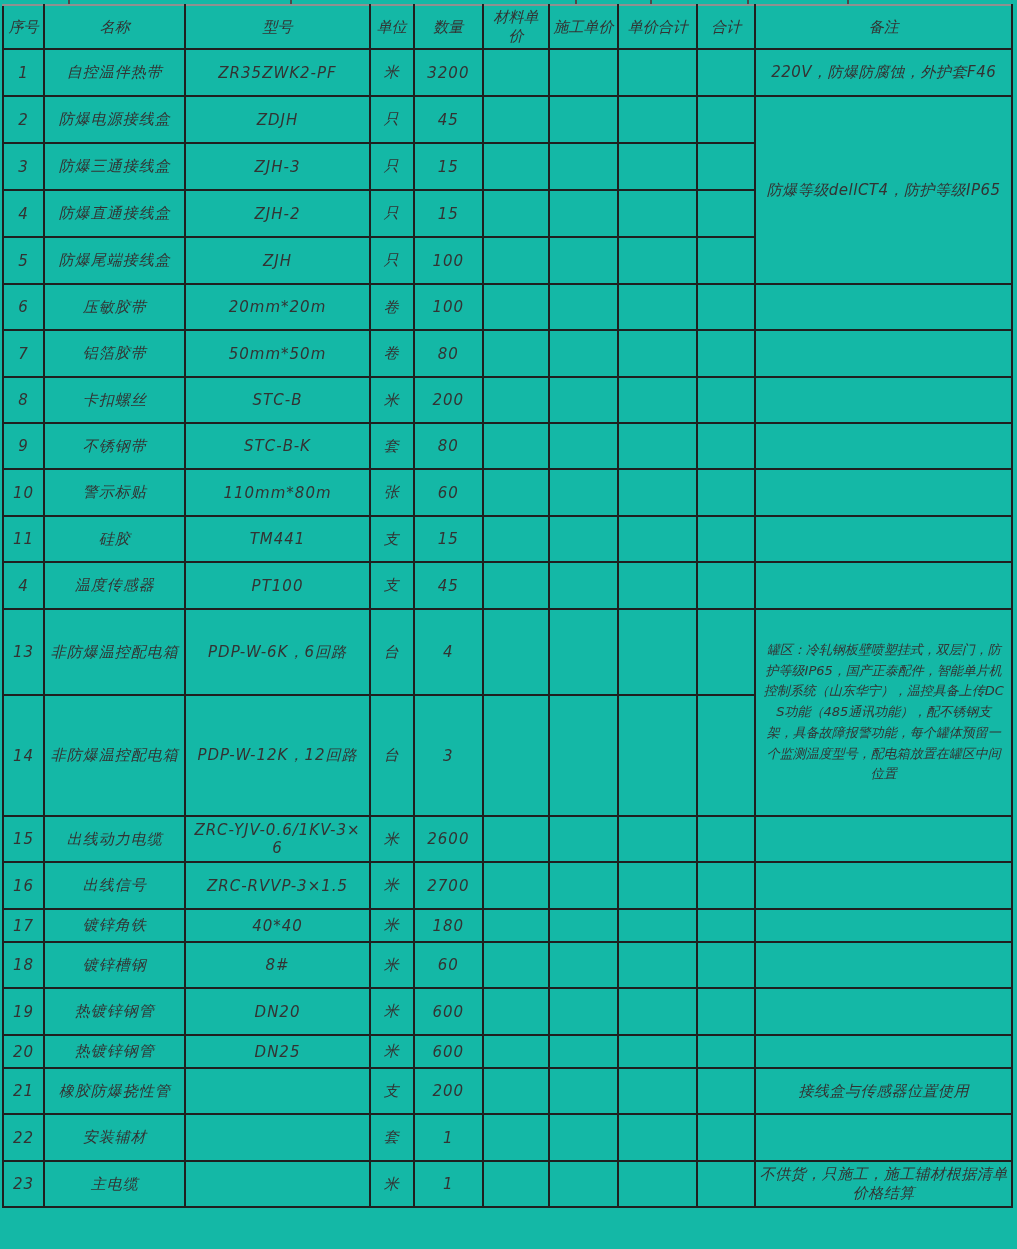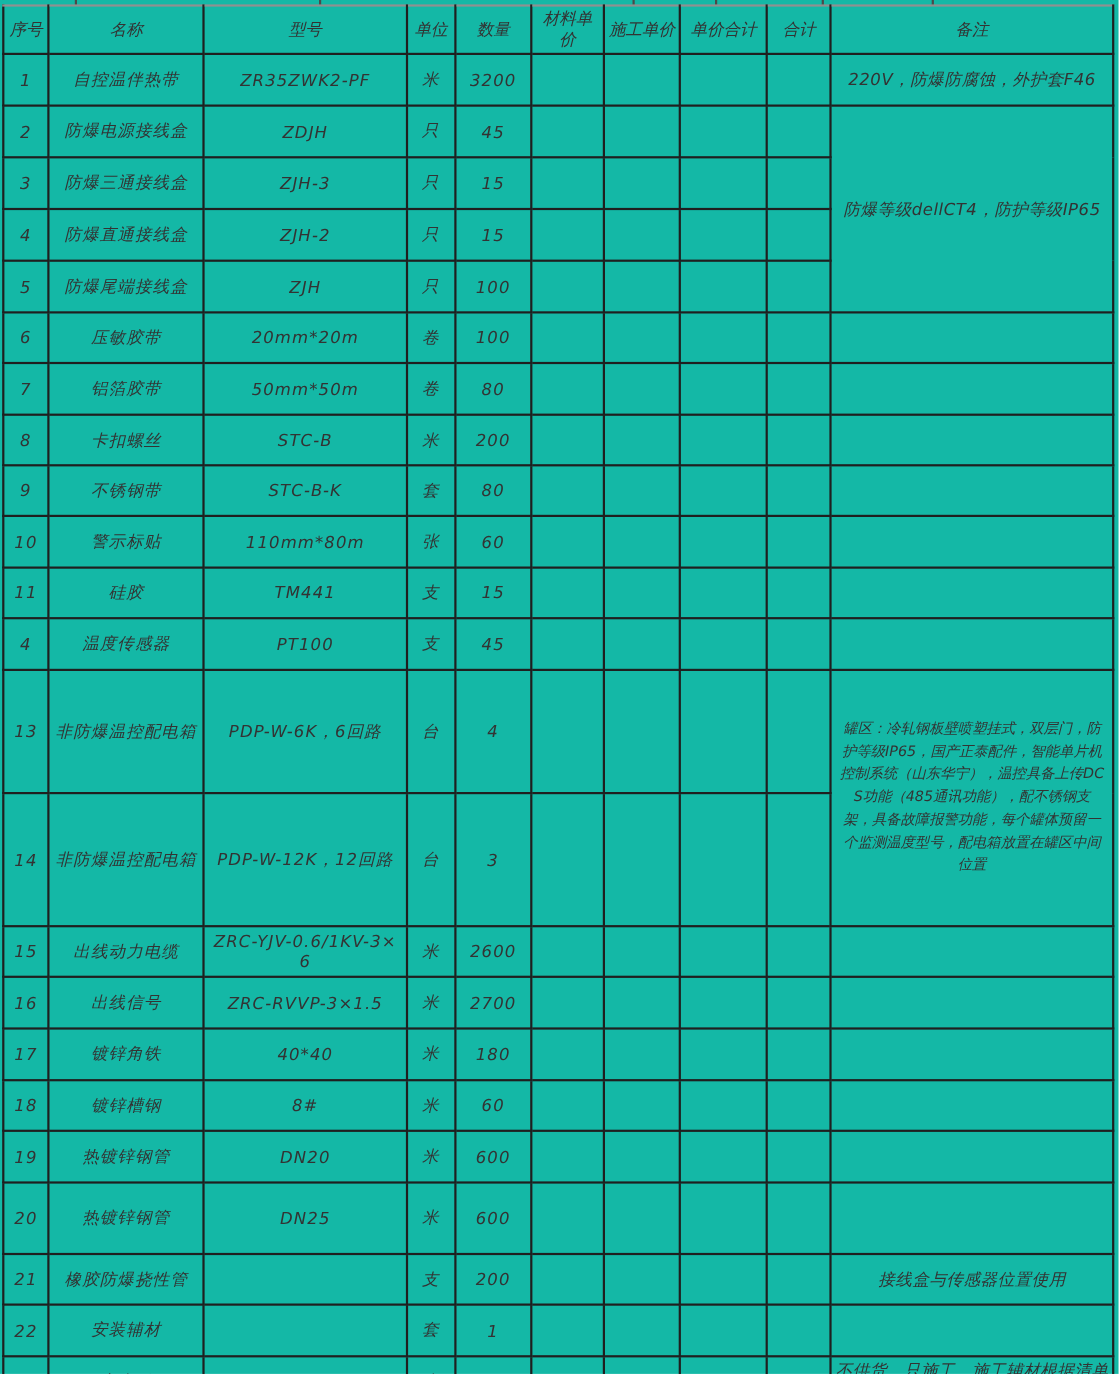--- a/index.html
+++ b/index.html
@@ -213,21 +213,21 @@
           <td class="c-name">温度传感器</td>
           <td class="c-model">PT100</td>
           <td class="c-unit">支</td>
           <td class="c-qty">45</td>
           <td class="c-price"></td>
           <td class="c-price"></td>
           <td class="c-price"></td>
           <td class="c-price"></td>
           <td class="c-remark"></td>
         </tr>
-        <tr style="height: 112px;">
+        <tr style="height: 86px;">
           <td class="c-no">13</td>
           <td class="c-name">非防爆温控配电箱</td>
           <td class="c-model">PDP-W-6K，6回路</td>
           <td class="c-unit">台</td>
           <td class="c-qty">4</td>
           <td class="c-price"></td>
           <td class="c-price"></td>
           <td class="c-price"></td>
           <td class="c-price"></td>
           <td class="c-remark remark-small" rowspan="2">罐区：冷轧钢板壁喷塑挂式，双层门，防护等级IP65，国产正泰配件，智能单片机控制系统（山东华宁），温控具备上传DCS功能（485通讯功能），配不锈钢支架，具备故障报警功能，每个罐体预留一个监测温度型号，配电箱放置在罐区中间位置</td>
@@ -260,21 +260,21 @@
           <td class="c-name">出线信号</td>
           <td class="c-model">ZRC-RVVP-3×1.5</td>
           <td class="c-unit">米</td>
           <td class="c-qty">2700</td>
           <td class="c-price"></td>
           <td class="c-price"></td>
           <td class="c-price"></td>
           <td class="c-price"></td>
           <td class="c-remark"></td>
         </tr>
-        <tr style="height: 47px;">
+        <tr style="height: 33px;">
           <td class="c-no">17</td>
           <td class="c-name">镀锌角铁</td>
           <td class="c-model">40*40</td>
           <td class="c-unit">米</td>
           <td class="c-qty">180</td>
           <td class="c-price"></td>
           <td class="c-price"></td>
           <td class="c-price"></td>
           <td class="c-price"></td>
           <td class="c-remark"></td>
@@ -296,21 +296,21 @@
           <td class="c-name">热镀锌钢管</td>
           <td class="c-model">DN20</td>
           <td class="c-unit">米</td>
           <td class="c-qty">600</td>
           <td class="c-price"></td>
           <td class="c-price"></td>
           <td class="c-price"></td>
           <td class="c-price"></td>
           <td class="c-remark"></td>
         </tr>
-        <tr style="height: 65px;">
+        <tr style="height: 33px;">
           <td class="c-no">20</td>
           <td class="c-name">热镀锌钢管</td>
           <td class="c-model">DN25</td>
           <td class="c-unit">米</td>
           <td class="c-qty">600</td>
           <td class="c-price"></td>
           <td class="c-price"></td>
           <td class="c-price"></td>
           <td class="c-price"></td>
           <td class="c-remark"></td>

